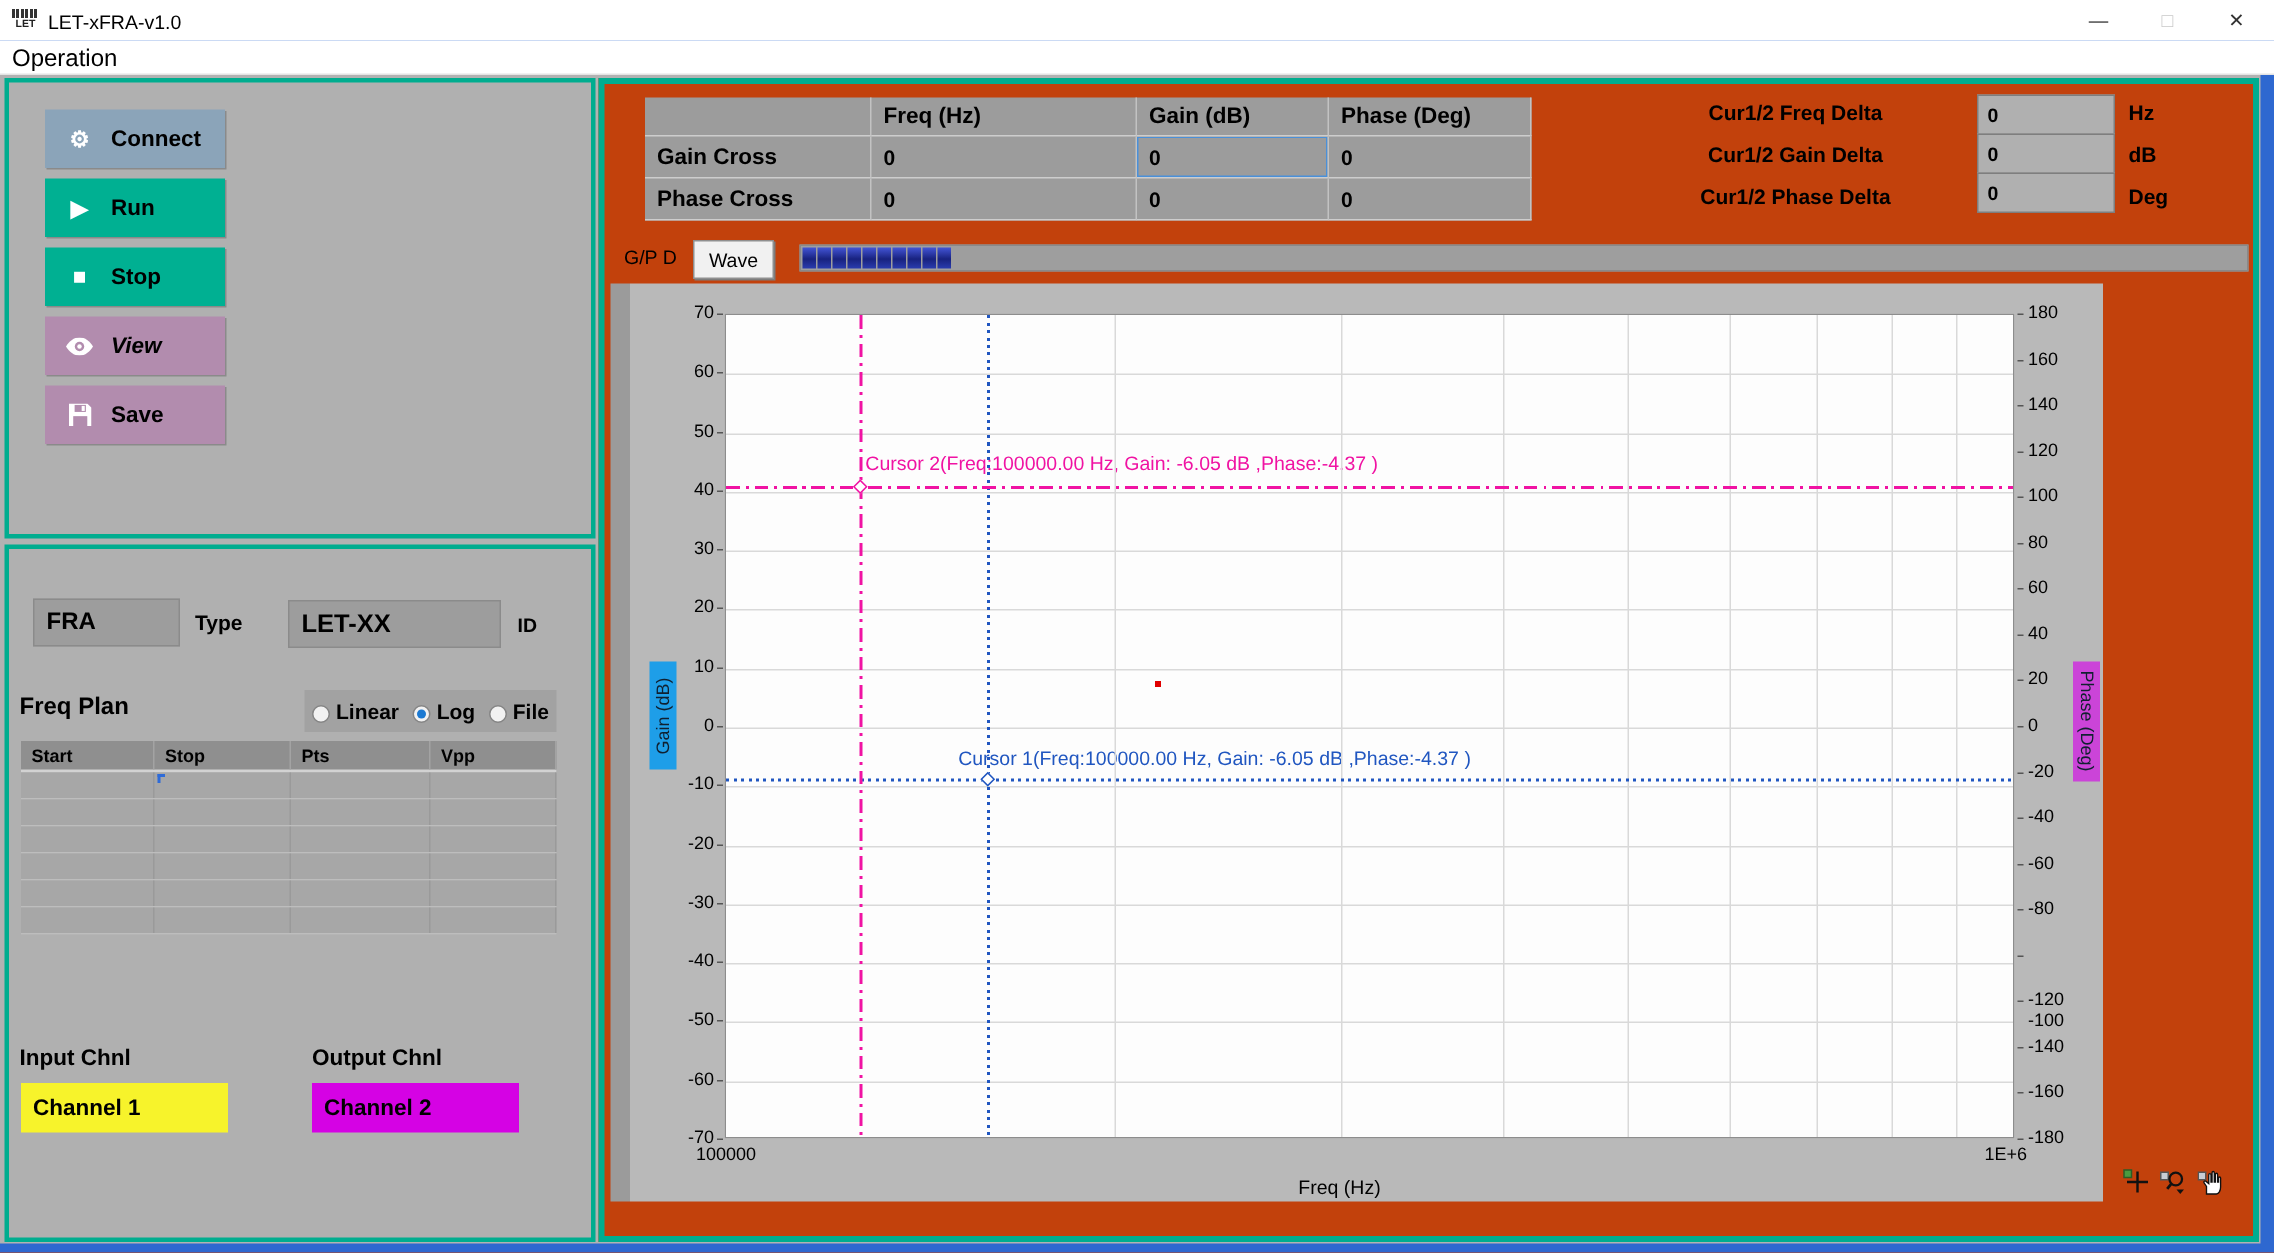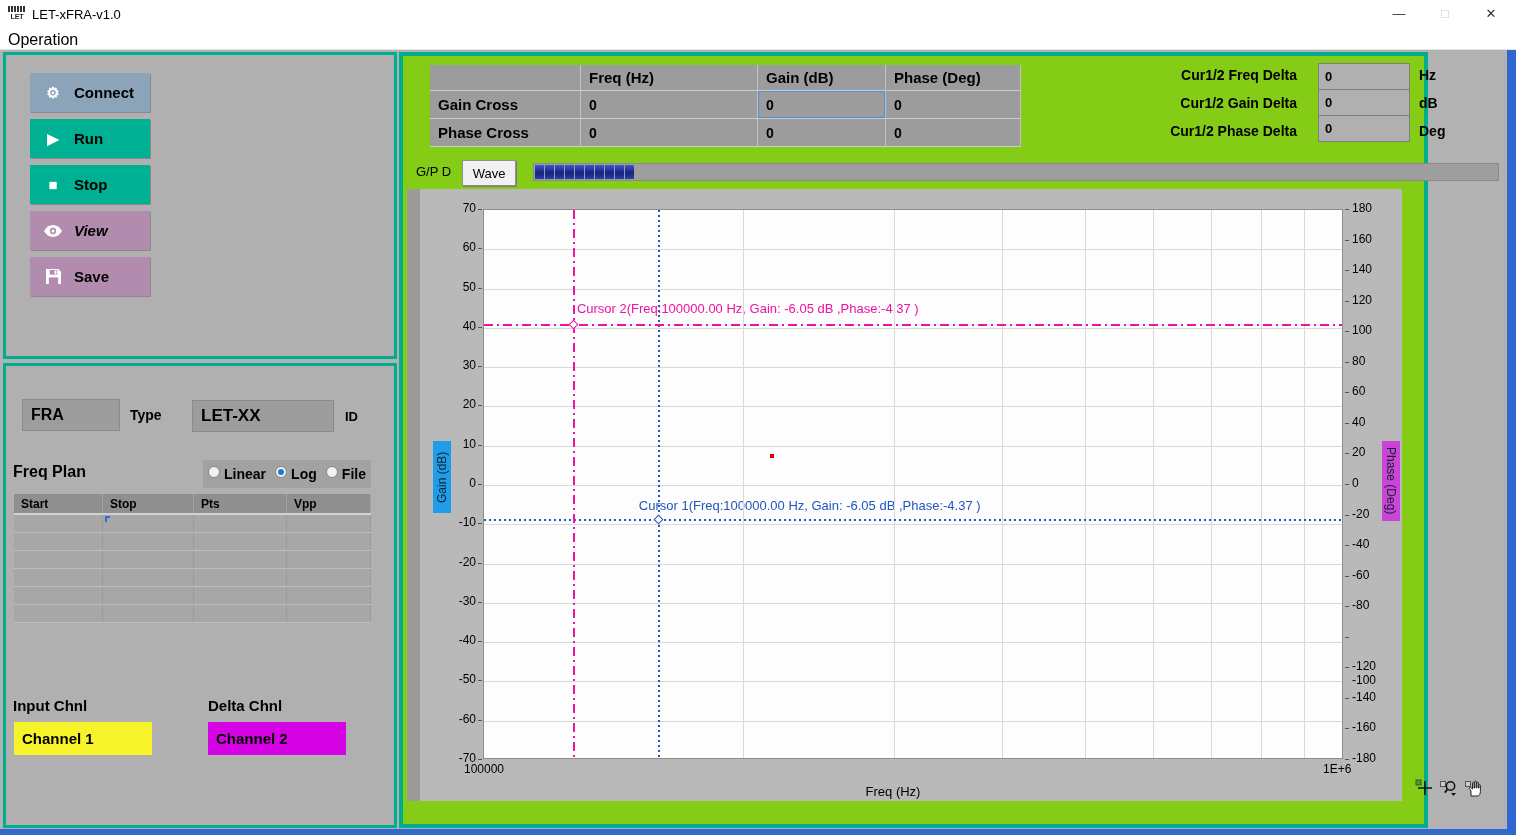--- a/index.html
+++ b/index.html
@@ -11,47 +11,47 @@
   .win-title{position:absolute;left:32px;top:7px;font-size:13px;}
   .winctl{position:absolute;right:2px;top:0;height:27px;display:flex;}
   .winctl>div{width:46px;height:27px;display:flex;align-items:center;justify-content:center;font-size:13px;color:#333;}
   .winctl .maxi{color:#c9c9c9;}
   .menubar{position:absolute;left:0;top:27px;width:1516px;height:23px;background:#fff;border-bottom:1px solid #e4e4e4;}
   .menu-item{position:absolute;left:8px;top:4px;font-size:16px;}
   .main-bg{position:absolute;left:0;top:50px;width:1507px;height:779px;background:#b2b2b2;}
   .panel{position:absolute;border:3px solid #00ad8f;background:#b0b0b0;}
   #action-panel{left:3px;top:52px;width:394px;height:307px;}
   #config-panel{left:3px;top:363px;width:394px;height:465px;}
-  #right-panel{left:399px;top:52px;width:1029px;height:776px;border-width:4px;background:#84cc16;}
+  #right-panel{left:399px;top:52px;width:1107px;height:776px;border-width:4px;background:#c2410c;}
   
   .act-btn{position:absolute;left:24px;width:120px;height:39px;display:flex;align-items:center;gap:12px;padding-left:14px;font-weight:700;font-size:15px;box-shadow:1px 1px 0 #8a8a8a;cursor:default;}
   .act-icon{width:18px;display:flex;align-items:center;justify-content:center;color:#fff;font-size:15px;}
   
   .inputbox{position:absolute;background:#9d9d9d;border:1px solid #8b8b8b;font-weight:700;display:flex;align-items:center;padding-left:8px;}
   .flabel{position:absolute;font-weight:700;font-size:14px;}
   #radio-strip{position:absolute;left:197px;top:94px;width:168px;height:28px;background:#a2a2a2;display:flex;align-items:center;justify-content:space-between;padding:0 5px;}
-  .radio-opt{display:flex;align-items:flex-start;gap:4px;font-weight:700;font-size:14px;}
+  .radio-opt{display:flex;align-items:flex-end;gap:4px;font-weight:700;font-size:14px;}
   .radio{width:12px;height:12px;border-radius:50%;background:#f2f2f2;border:1px solid #858585;position:relative;}
   .radio.sel::after{content:"";position:absolute;left:2px;top:2px;width:6px;height:6px;border-radius:50%;background:#1b79d2;}
   #freq-table{position:absolute;left:8px;top:128px;width:357px;}
   .ft-header{display:grid;grid-template-columns:89px 91px 93px 84px;height:21px;background:#8f8f8f;border-bottom:2px solid #d2d2d2;}
   .ft-header>div{font-weight:700;font-size:12px;padding:3px 0 0 7px;border-right:1px solid #a3a3a3;}
   .ft-row{display:grid;grid-template-columns:89px 91px 93px 84px;height:18px;background:#a7a7a7;border-bottom:1px solid #bdbdbd;}
   .ft-row>div{border-right:1px solid #9a9a9a;position:relative;}
   .selmark{position:absolute;left:2px;top:1px;width:5px;height:6px;border-left:2px solid #2e6bd8;border-top:2px solid #2e6bd8;}
   .chnl-box{position:absolute;width:138px;height:33px;display:flex;align-items:center;padding-left:8px;font-weight:700;font-size:15px;}
   
   #cross-table{position:absolute;left:27px;top:9px;width:591px;background:#9c9c9c;display:grid;grid-template-columns:151px 177px 128px 135px;grid-template-rows:26px 28px 28px;}
   .ct-cell{display:flex;align-items:center;padding-left:8px;border-right:1px solid #c2c2c2;border-bottom:1px solid #cdcdcd;font-weight:700;}
   .ct-head{font-size:15px;}
   .ct-rowlabel{font-size:15px;}
   .ct-val{font-size:14px;}
   .ct-val.focus{box-shadow:inset 0 0 0 1px #4a90d9;}
   
-  .cd-label{position:absolute;left:694px;width:200px;text-align:right;font-weight:700;font-size:14px;}
+  .cd-label{position:absolute;left:694px;width:200px;text-align:center;font-weight:700;font-size:14px;}
   .cd-field{position:absolute;left:915px;width:92px;height:27px;background:#b0b0b0;border:1px solid #7e7e7e;display:flex;align-items:center;padding-left:6px;font-weight:700;font-size:13px;}
   .cd-unit{position:absolute;left:1016px;font-weight:700;font-size:14px;}
   
   #tab-gpd{position:absolute;left:13px;top:108px;font-size:13px;}
   #tab-wave{position:absolute;left:59px;top:104px;width:54px;height:26px;background:#f1f1f1;border:1px solid #8f8f8f;box-shadow:1px 1px 0 #7c7c7c;display:flex;align-items:center;justify-content:center;font-size:13px;}
   #progress{position:absolute;left:130px;top:107px;width:966px;height:18px;background:#9e9e9e;border:1px solid #898989;display:flex;align-items:center;padding-left:1px;}
   .seg{width:9px;height:14px;margin-right:1px;background:linear-gradient(180deg,#4355d6 0%,#18227f 55%,#2a3cae 100%);}
   
   #chart-shadow{position:absolute;left:4px;top:133px;width:13px;height:612px;background:#9b9b9b;}
   #chart-panel{position:absolute;left:17px;top:133px;width:982px;height:612px;background:#b9b9b9;}
@@ -201,21 +201,21 @@
           <div class=""></div>
           <div class=""></div>
           <div class=""></div>
           <div class=""></div>
         </div>
       </div>
   </div>
 
   <div class="flabel" style="left:7px;top:331px;font-size:15px">Input Chnl</div>
   <div class="chnl-box" style="left: 8px; top: 356px; background: rgb(247, 243, 43);">Channel 1</div>
-  <div class="flabel" style="left:202px;top:331px;font-size:15px">Delta Chnl</div>
+  <div class="flabel" style="left:202px;top:331px;font-size:15px">Output Chnl</div>
   <div class="chnl-box" style="left: 202px; top: 356px; background: rgb(213, 2, 228);">Channel 2</div>
 </div>
 
 <div class="panel" id="right-panel">
 
   <div id="cross-table">
     <div class="ct-cell ct-head"></div>
     <div class="ct-cell ct-head">Freq (Hz)</div>
     <div class="ct-cell ct-head">Gain (dB)</div>
     <div class="ct-cell ct-head">Phase (Deg)</div>

